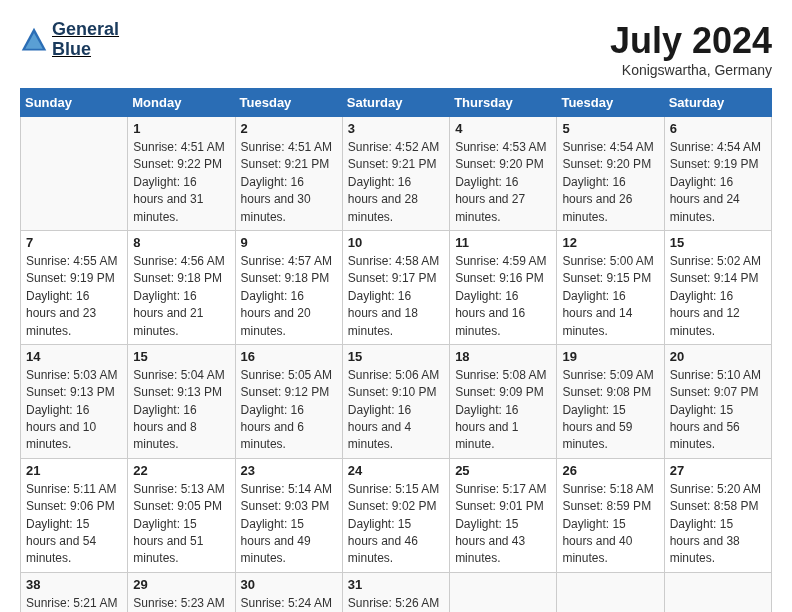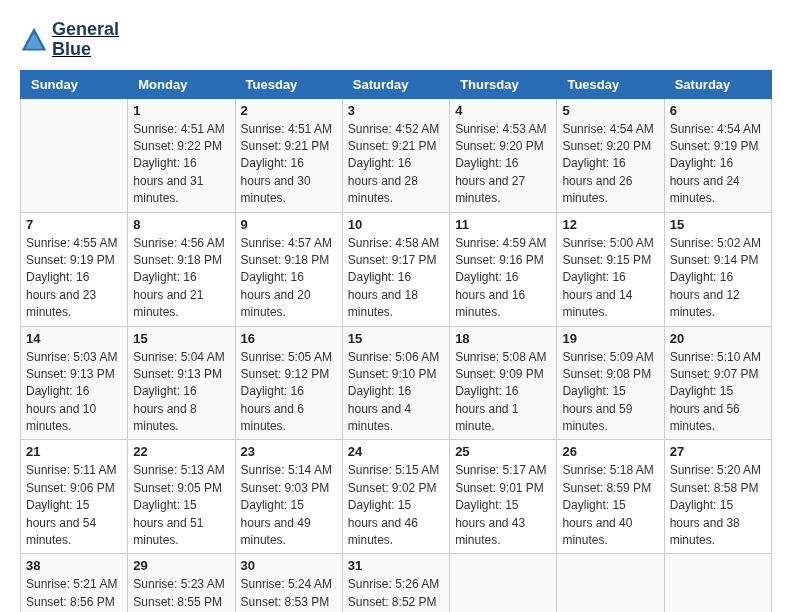--- a/index.html
+++ b/index.html
@@ -48,21 +48,21 @@
       color: #333;
     }
     table {
       width: 100%;
       border-collapse: collapse;
       font-size: 11px;
     }
     thead tr th {
       background-color: #2a6db5;
       color: #fff;
-      padding: 6px 10px;
+      padding: 6px 4px;
       text-align: left;
       font-size: 13px;
       font-weight: bold;
       border: 1px solid #2a6db5;
     }
     tbody tr td {
       border: 1px solid #ccc;
       vertical-align: top;
       padding: 4px 5px;
       height: 90px;
@@ -99,20 +99,24 @@
   <div class="logo">
     <svg class="logo-icon" viewBox="0 0 32 32" xmlns="http://www.w3.org/2000/svg">
       <polygon points="16,2 30,28 2,28" fill="#2a6db5"></polygon>
       <polygon points="16,8 26,26 6,26" fill="#5a9fd4"></polygon>
     </svg>
     <div class="logo-text">
       <span>General</span>
       <span>Blue</span>
     </div>
   </div>
+  <div class="title-block">
+    <div class="month-year">July 2024</div>
+    <div class="location">Konigswartha, Germany</div>
+  </div>
 </div>
 
 <table>
   <thead>
     <tr>
     <th>Sunday</th>
         <th>Monday</th>
         <th>Tuesday</th>
         <th>Saturday</th>
         <th>Thursday</th>

